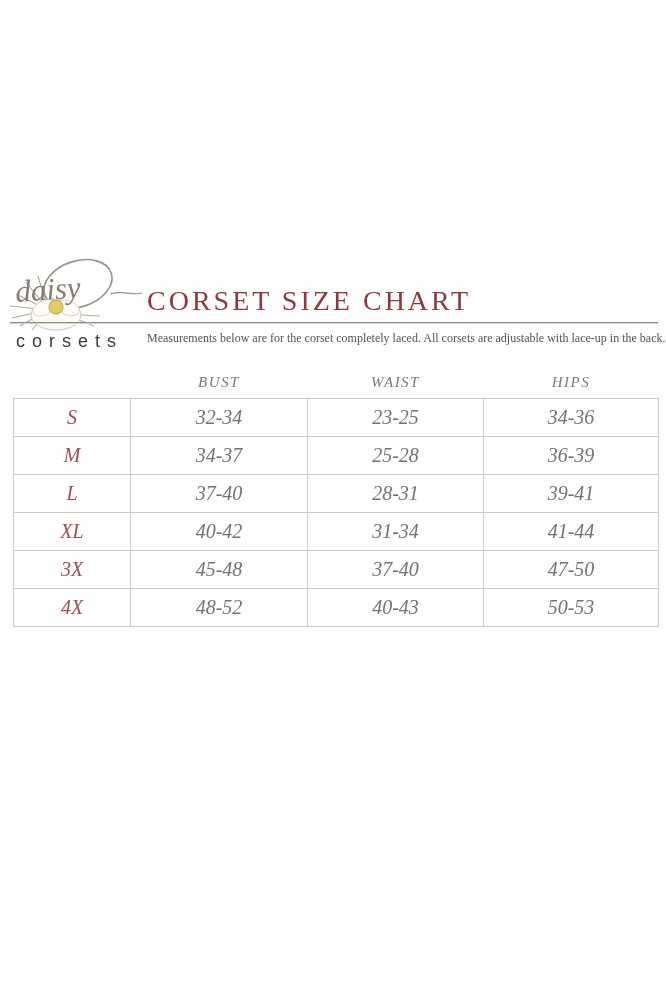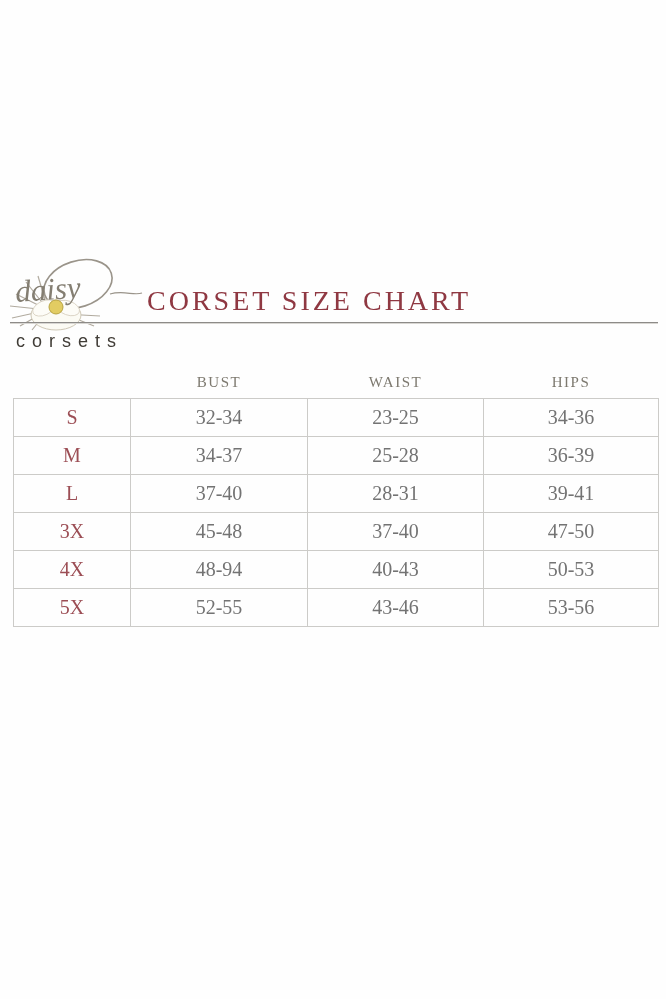--- a/index.html
+++ b/index.html
@@ -67,20 +67,21 @@
   }
 
   
   .size-table {
     position: absolute;
     left: 13px;
     top: 369px;
     width: 645px;
     border-collapse: collapse;
     table-layout: fixed;
+    font-style: italic;
   }
   .size-table col.c-size  { width: 117px; }
   .size-table col.c-bust  { width: 177px; }
   .size-table col.c-waist { width: 176px; }
   .size-table col.c-hips  { width: 175px; }
 
   .size-table thead th {
     height: 29px;
     border: none;
     font-weight: normal;
@@ -131,20 +132,21 @@
     <ellipse cx="62" cy="56" rx="12" ry="7" fill="#fdfcf7" stroke="#d6cfbf" stroke-width="0.8" transform="rotate(20 62 56)"></ellipse>
 
     <circle cx="50" cy="55" r="7" fill="#e2cc62" stroke="#b8a340" stroke-width="1"></circle>
 
     <text x="10" y="50" font-family="Liberation Serif, serif" font-style="italic" font-size="31" fill="#847e72" transform="rotate(-4 10 50)">daisy</text>
   </svg>
   <div class="logo-wordmark">corsets</div>
 
   <h1 class="page-title">CORSET SIZE CHART</h1>
   <div class="title-rule"></div>
+  <p class="subtitle">Measurements below are for the corset completely laced. All corsets are adjustable with lace-up in the back.</p>
 
   <table class="size-table">
     <colgroup>
       <col class="c-size">
         <col class="c-bust">
         <col class="c-waist">
         <col class="c-hips">
     </colgroup>
     <thead>
       <tr>
@@ -167,33 +169,33 @@
         <td>25-28</td>
         <td>36-39</td>
       </tr>
       <tr>
         <td class="size-cell">L</td>
         <td>37-40</td>
         <td>28-31</td>
         <td>39-41</td>
       </tr>
       <tr>
+        <td class="size-cell">XL</td>
+        <td>40-42</td>
+        <td>31-34</td>
+        <td>41-44</td>
+      </tr>
+      <tr>
         <td class="size-cell">3X</td>
         <td>45-48</td>
         <td>37-40</td>
         <td>47-50</td>
       </tr>
       <tr>
         <td class="size-cell">4X</td>
-        <td>48-94</td>
+        <td>48-52</td>
         <td>40-43</td>
         <td>50-53</td>
       </tr>
-      <tr>
-        <td class="size-cell">5X</td>
-        <td>52-55</td>
-        <td>43-46</td>
-        <td>53-56</td>
-      </tr>
     </tbody>
   </table>
 
 </div>
 
 </body></html>

